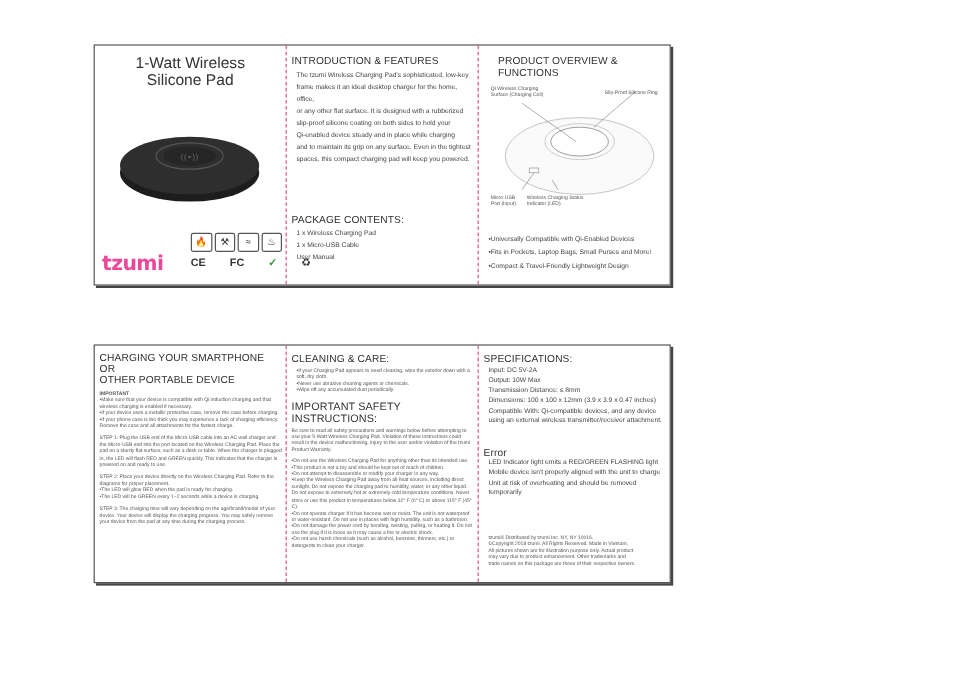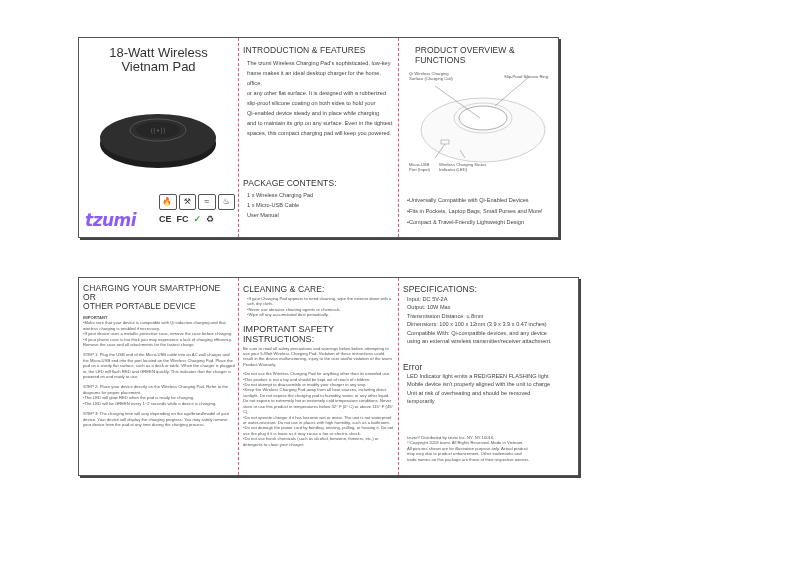--- a/index.html
+++ b/index.html
@@ -1,54 +1,54 @@
 <!DOCTYPE html>
 <html><head>
 <meta charset="utf-8">
 <style>
   html, body { margin:0; padding:0; background:#ffffff; }
   body { width:802px; height:562px; position:relative; overflow:hidden;
          font-family:"Liberation Sans", sans-serif; color:#333; }
   .panel { position:absolute; background:#fff; border:1px solid #555;
            box-shadow: 2px 2px 0 #444; }
   #panel-top { left:78px; top:37px; width:479px; height:199px; }
-  #panel-bottom { left:78px; top:277px; width:479px; height:197px;padding-left:20px; }
+  #panel-bottom { left:78px; top:287px; width:479px; height:197px; }
   .col { position:absolute; top:0; bottom:0; }
   .dash { border-right:1.5px dashed #e0508a; }
   .c1 { left:0; width:159px; }
   .c2 { left:160px; width:159px; }
   .c3 { left:320px; width:159px; }
   .h { font-size:8.5px; color:#333; letter-spacing:0.1px; margin:0; font-weight:normal; text-transform:uppercase; }
   .body { font-size:5.6px; line-height:8.2px; color:#444; }
   .tiny { font-size:4.2px; line-height:5.4px; color:#555; }
   .title { position:absolute; left:0; width:159px; top:8px; text-align:center;
            font-size:13px; line-height:14px; color:#333; }
   .pad-img { position:absolute; left:18px; top:70px; width:122px; height:62px; }
   .logo { position:absolute; left:6px; top:172px; font-size:17px; font-weight:bold;
-          color:#8b5cf6; letter-spacing:-0.5px; font-family:"DejaVu Sans", sans-serif;font-style:italic; }
+          color:#ec4899; letter-spacing:-0.5px; font-family:"DejaVu Sans", sans-serif; }
   .certs { position:absolute; left:80px; top:156px; width:76px; }
   .cert-row { display:flex; gap:2px; }
   .cbox { width:16px; height:14px; border:1px solid #555; border-radius:2px;
           font-size:8px; line-height:14px; text-align:center; color:#333; }
-  .cert-row2 { display:flex; gap:5px; margin-top:4px; align-items:center; font-size:9px; font-weight:bold; color:#333; }
+  .cert-row2 { display:flex; gap:20px; margin-top:4px; align-items:center; font-size:9px; font-weight:bold; color:#333; }
   .ul { list-style:none; padding:0; margin:0; }
   .ul li::before { content:"\2022 "; }
   .diagram { position:absolute; left:6px; top:20px; width:150px; height:125px; }
   .features { position:absolute; left:8px; top:157px; width:150px; }
   .features li { font-size:5.6px; line-height:11px; color:#444; }
 </style>
 </head>
 <body>
 
 <div class="panel" id="panel-top">
 
   <div class="col c1 dash">
     <div class="title">
-      <div>18-Watt Wireless</div>
-      <div>Vietnam Pad</div>
+      <div>1-Watt Wireless</div>
+      <div>Silicone Pad</div>
     </div>
     <svg class="pad-img" viewBox="0 0 122 62">
       <ellipse cx="61" cy="36" rx="58" ry="24" fill="#1d1d1d"></ellipse>
       <ellipse cx="61" cy="30" rx="58" ry="24" fill="#2e2e2e"></ellipse>
       <ellipse cx="61" cy="22" rx="28" ry="11" fill="none" stroke="#555" stroke-width="1"></ellipse>
       <ellipse cx="61" cy="22" rx="22" ry="8" fill="#262626"></ellipse>
       <text x="61" y="25" font-size="7" fill="#666" text-anchor="middle" font-family="DejaVu Sans, sans-serif">((•))</text>
     </svg>
     <div class="logo">tzumi</div>
     <div class="certs">

